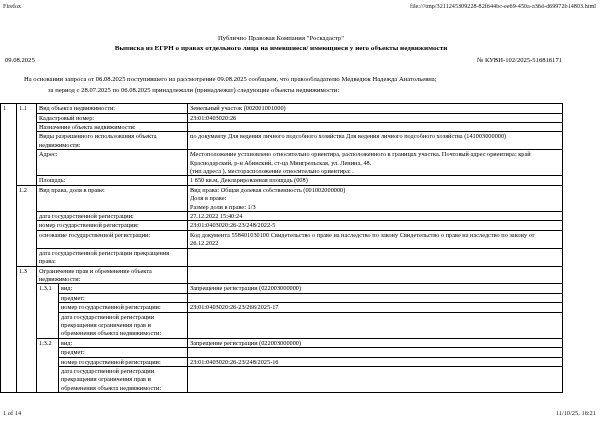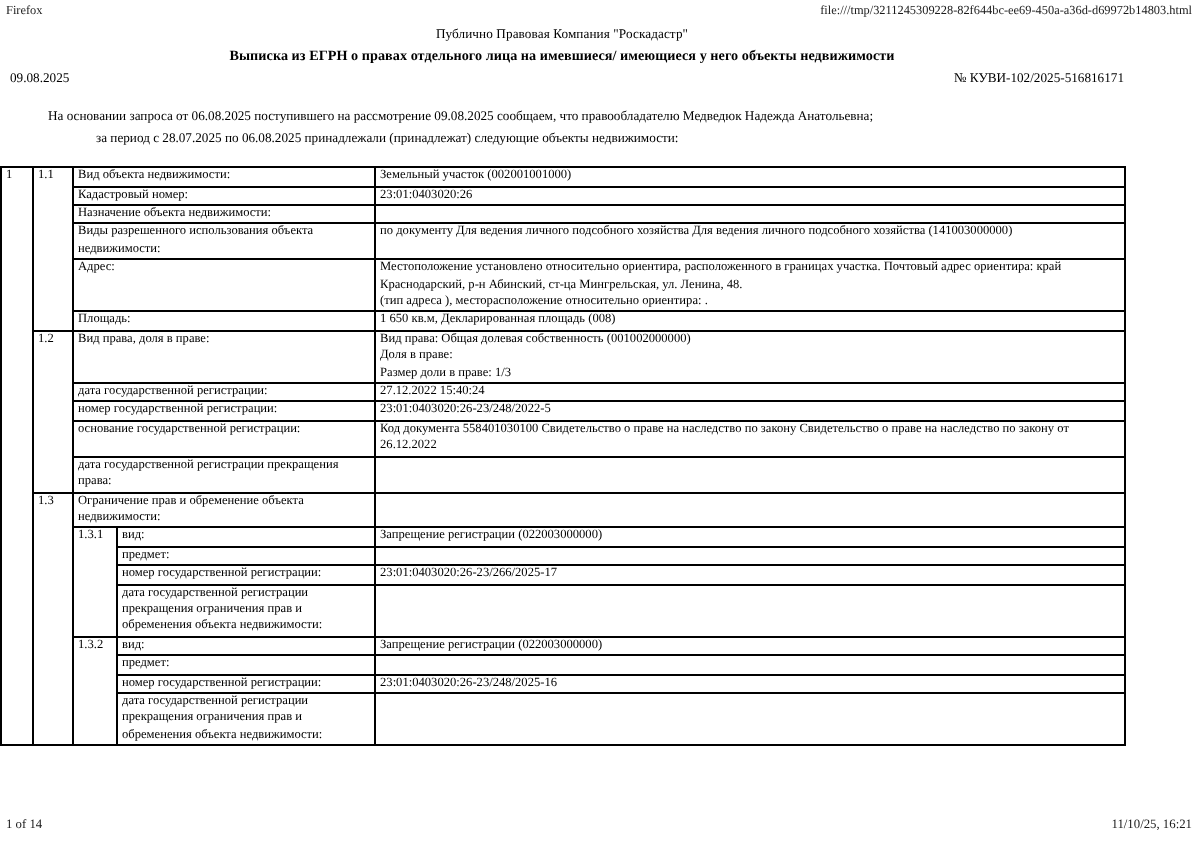--- a/index.html
+++ b/index.html
@@ -58,21 +58,21 @@
   .print-ftr .ftr-right {
     position: absolute;
     right: 4px;
     top: 0;
     white-space: nowrap;
   }
 
   
   .page {
     position: absolute;
-    top: 8px;
+    top: 28px;
     left: 0;
     width: 556px;
   }
 
   .doc-head {
     position: relative;
     width: 562px;
     margin: 0 auto;
     padding-top: 5px;
   }

